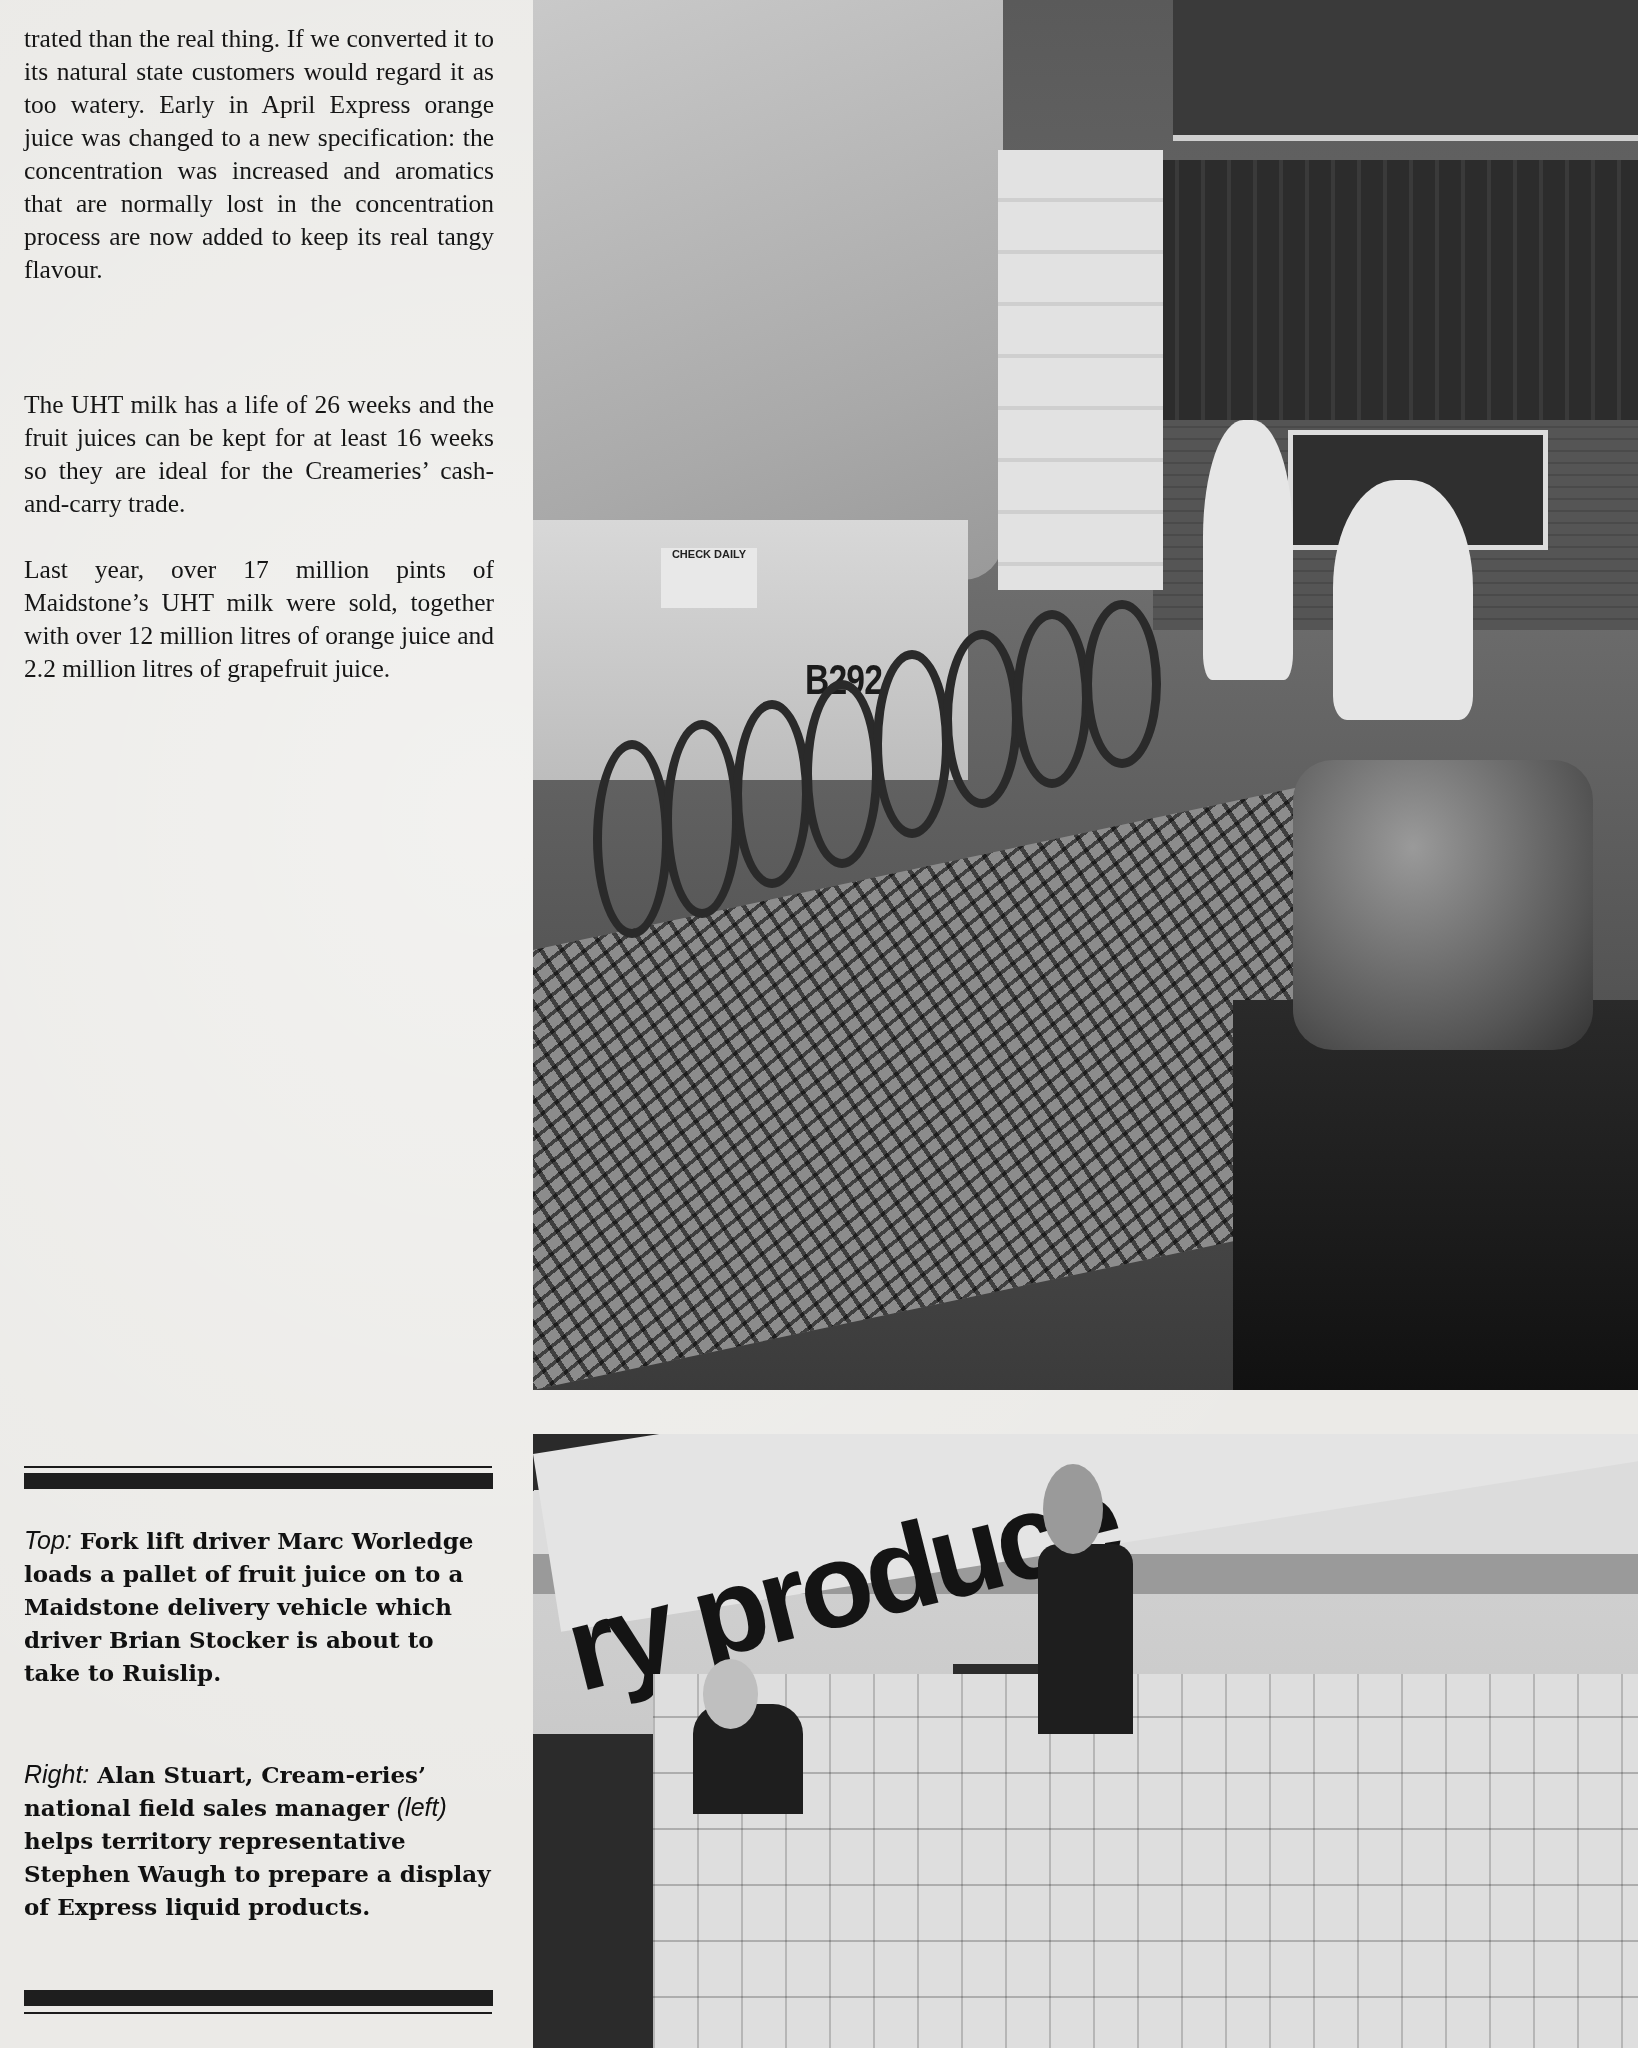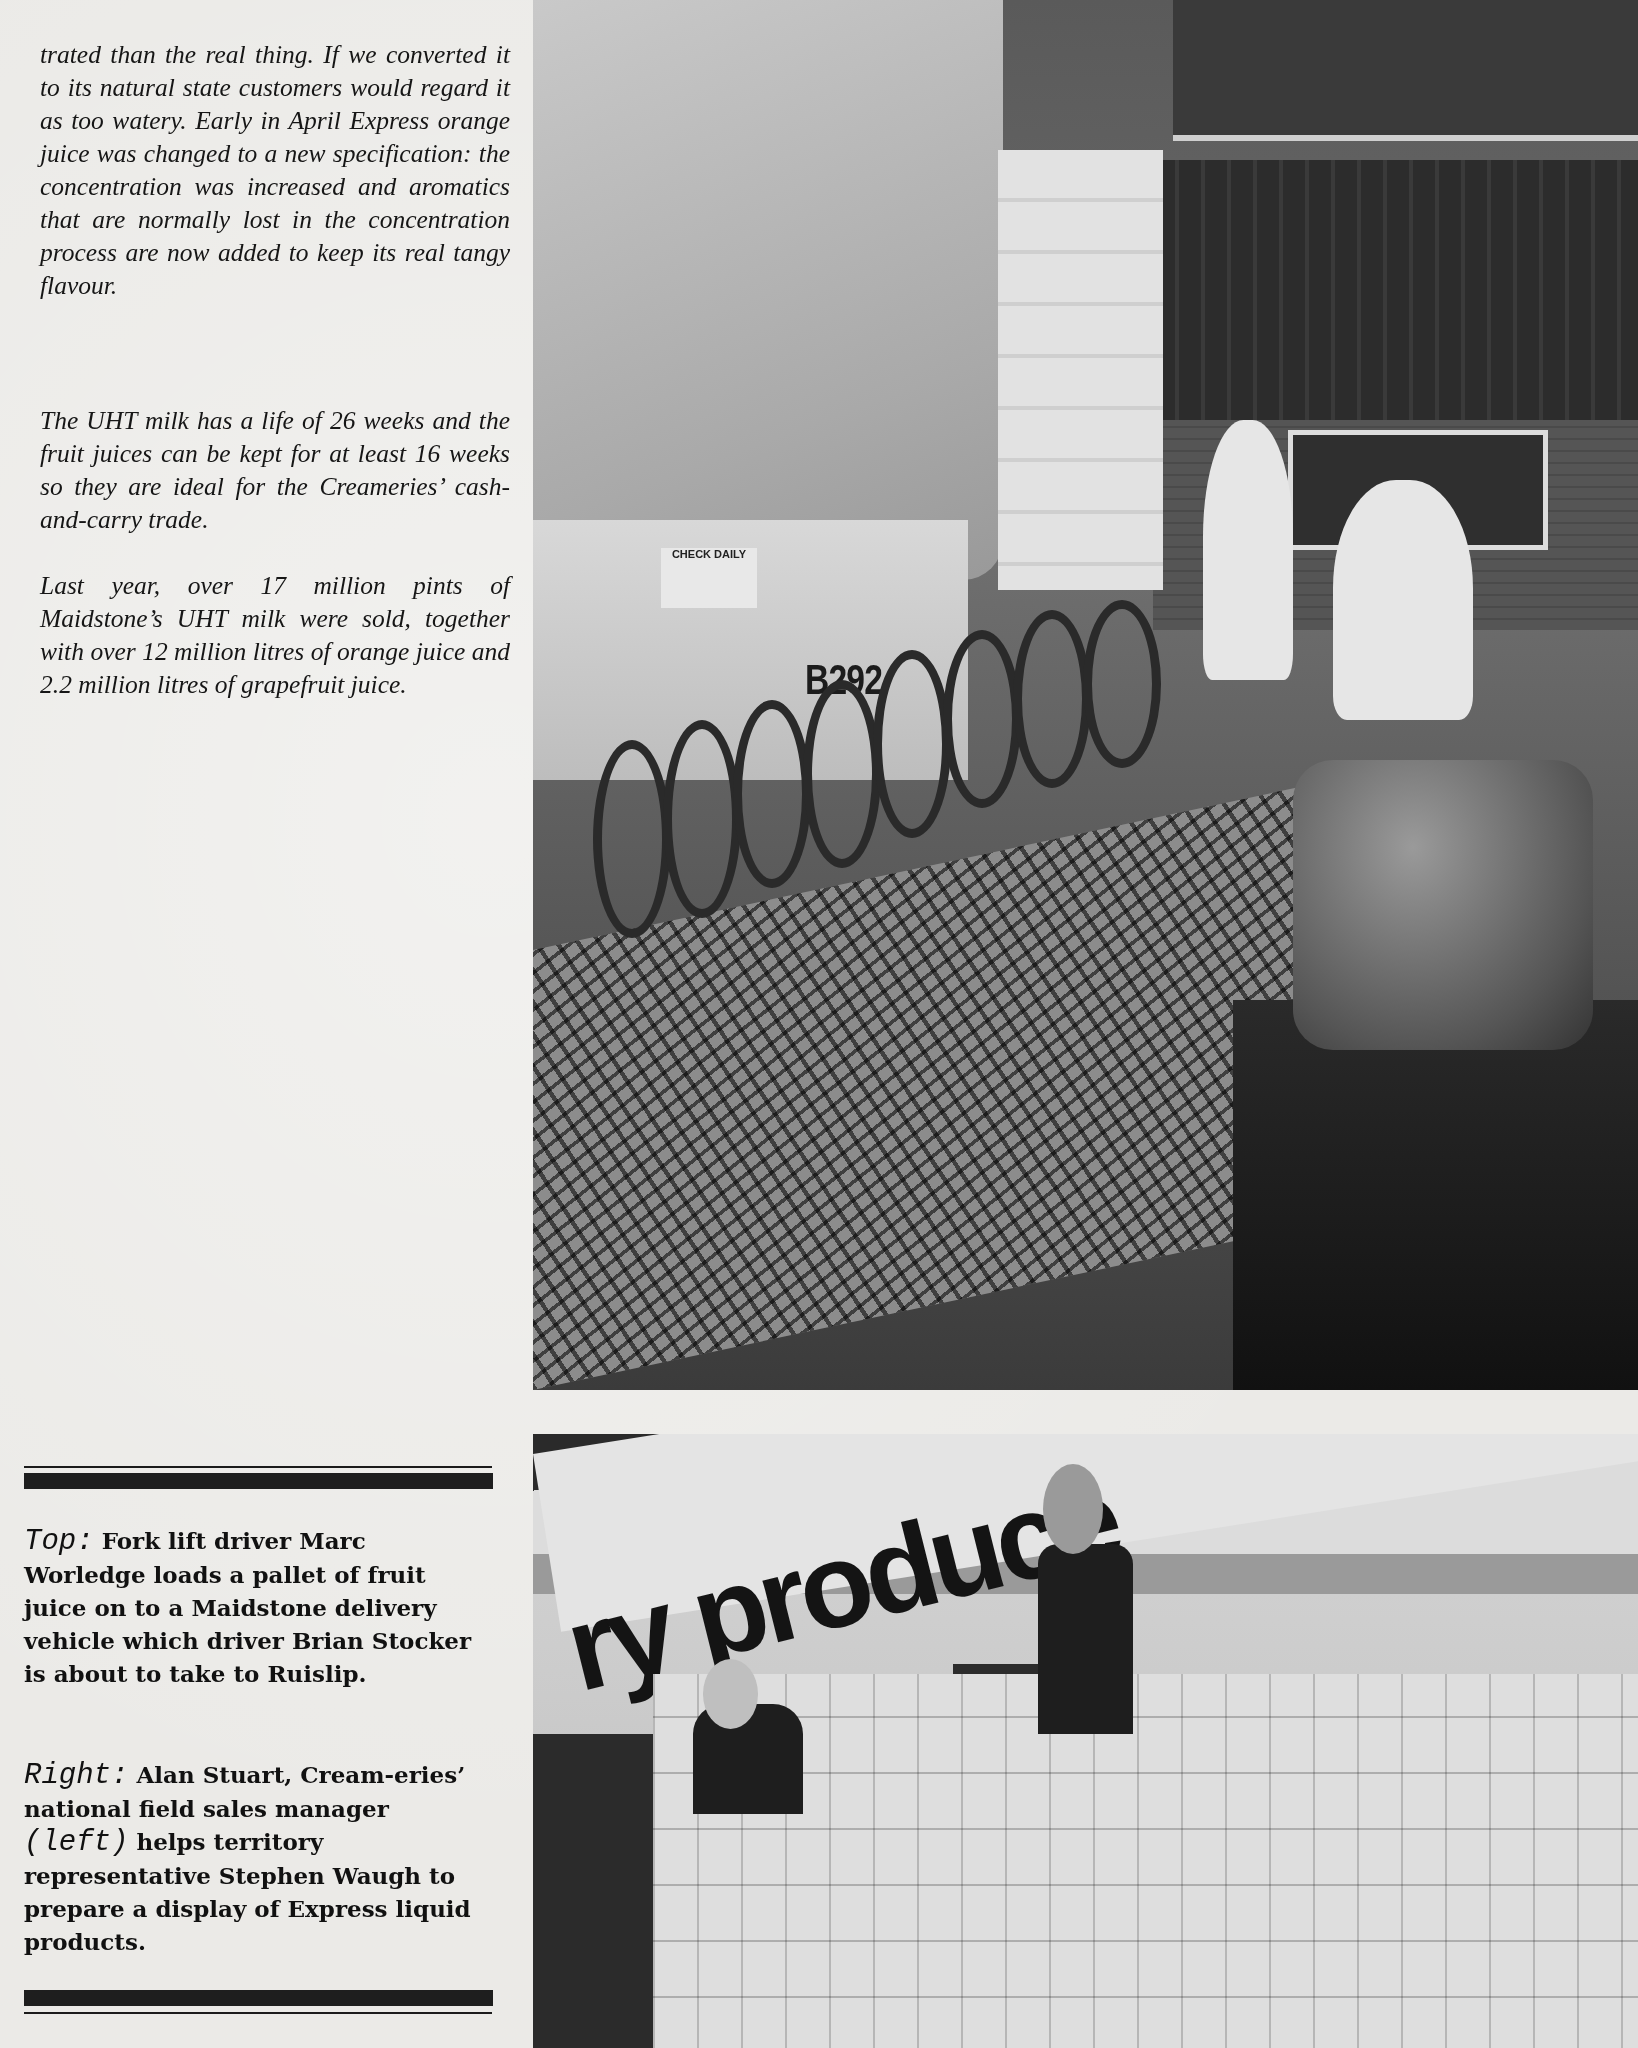--- a/index.html
+++ b/index.html
@@ -8,39 +8,39 @@
     background: #ecebe8;
     color: #1a1a1a;
   }
   .page { position: absolute; left: 0; top: 0; width: 1638px; height: 2048px;
     background:
       radial-gradient(ellipse at 30% 40%, rgba(255,255,255,0.35), rgba(0,0,0,0) 60%),
       #ebeae7; }
   .body-text {
     font-family: "Liberation Serif", "DejaVu Serif", serif;
     font-size: 25.5px; line-height: 33px; text-align: justify;
-    color: #161616; margin: 16px; font-style: italic;
+    color: #161616; margin: 0;
   }
   .para { position: absolute; left: 24px; width: 470px; }
   .e-logo {
     display: inline-block; width: 30px; height: 30px; border-radius: 50%;
     background: #111; color: #eee; font-family: "DejaVu Sans", sans-serif;
     font-weight: bold; font-size: 22px; line-height: 30px; text-align: center;
     vertical-align: -5px; margin-left: 2px;
   }
   .rule-thin { position: absolute; left: 24px; width: 468px; height: 2px; background: #1b1b1b; }
   .rule-thick { position: absolute; left: 24px; width: 469px; height: 16px; background: #1e1e1e; }
   .caption {
     position: absolute; left: 24px; width: 470px;
     font-family: "DejaVu Serif", "Liberation Serif", serif;
     font-weight: bold; font-size: 23px; line-height: 33px; color: #111;
   }
   .caption .lead, .caption .it {
-    font-family: Liberation Mono, monospace; font-style: italic; font-weight: normal;
-    font-size: 29px;
+    font-family: Liberation Sans, sans-serif; font-style: italic; font-weight: normal;
+    font-size: 25px;
   }
   .photo { position: absolute; overflow: hidden; background: #777; }
   .photo-top { left: 533px; top: 0; width: 1105px; height: 1390px;
     background: linear-gradient(180deg, #5a5a5a 0%, #6f6f6f 40%, #3b3b3b 100%); }
   .photo-bottom { left: 533px; top: 1434px; width: 1105px; height: 614px;
     background: #9a9a9a; }
   
   .truck-body { position: absolute; left: 0; top: 0; width: 470px; height: 580px;
     background: linear-gradient(160deg, #c9c9c9, #a9a9a9 70%, #999); border-bottom-right-radius: 40px; }
   .truck-panel { position: absolute; left: 0; top: 520px; width: 435px; height: 260px;

